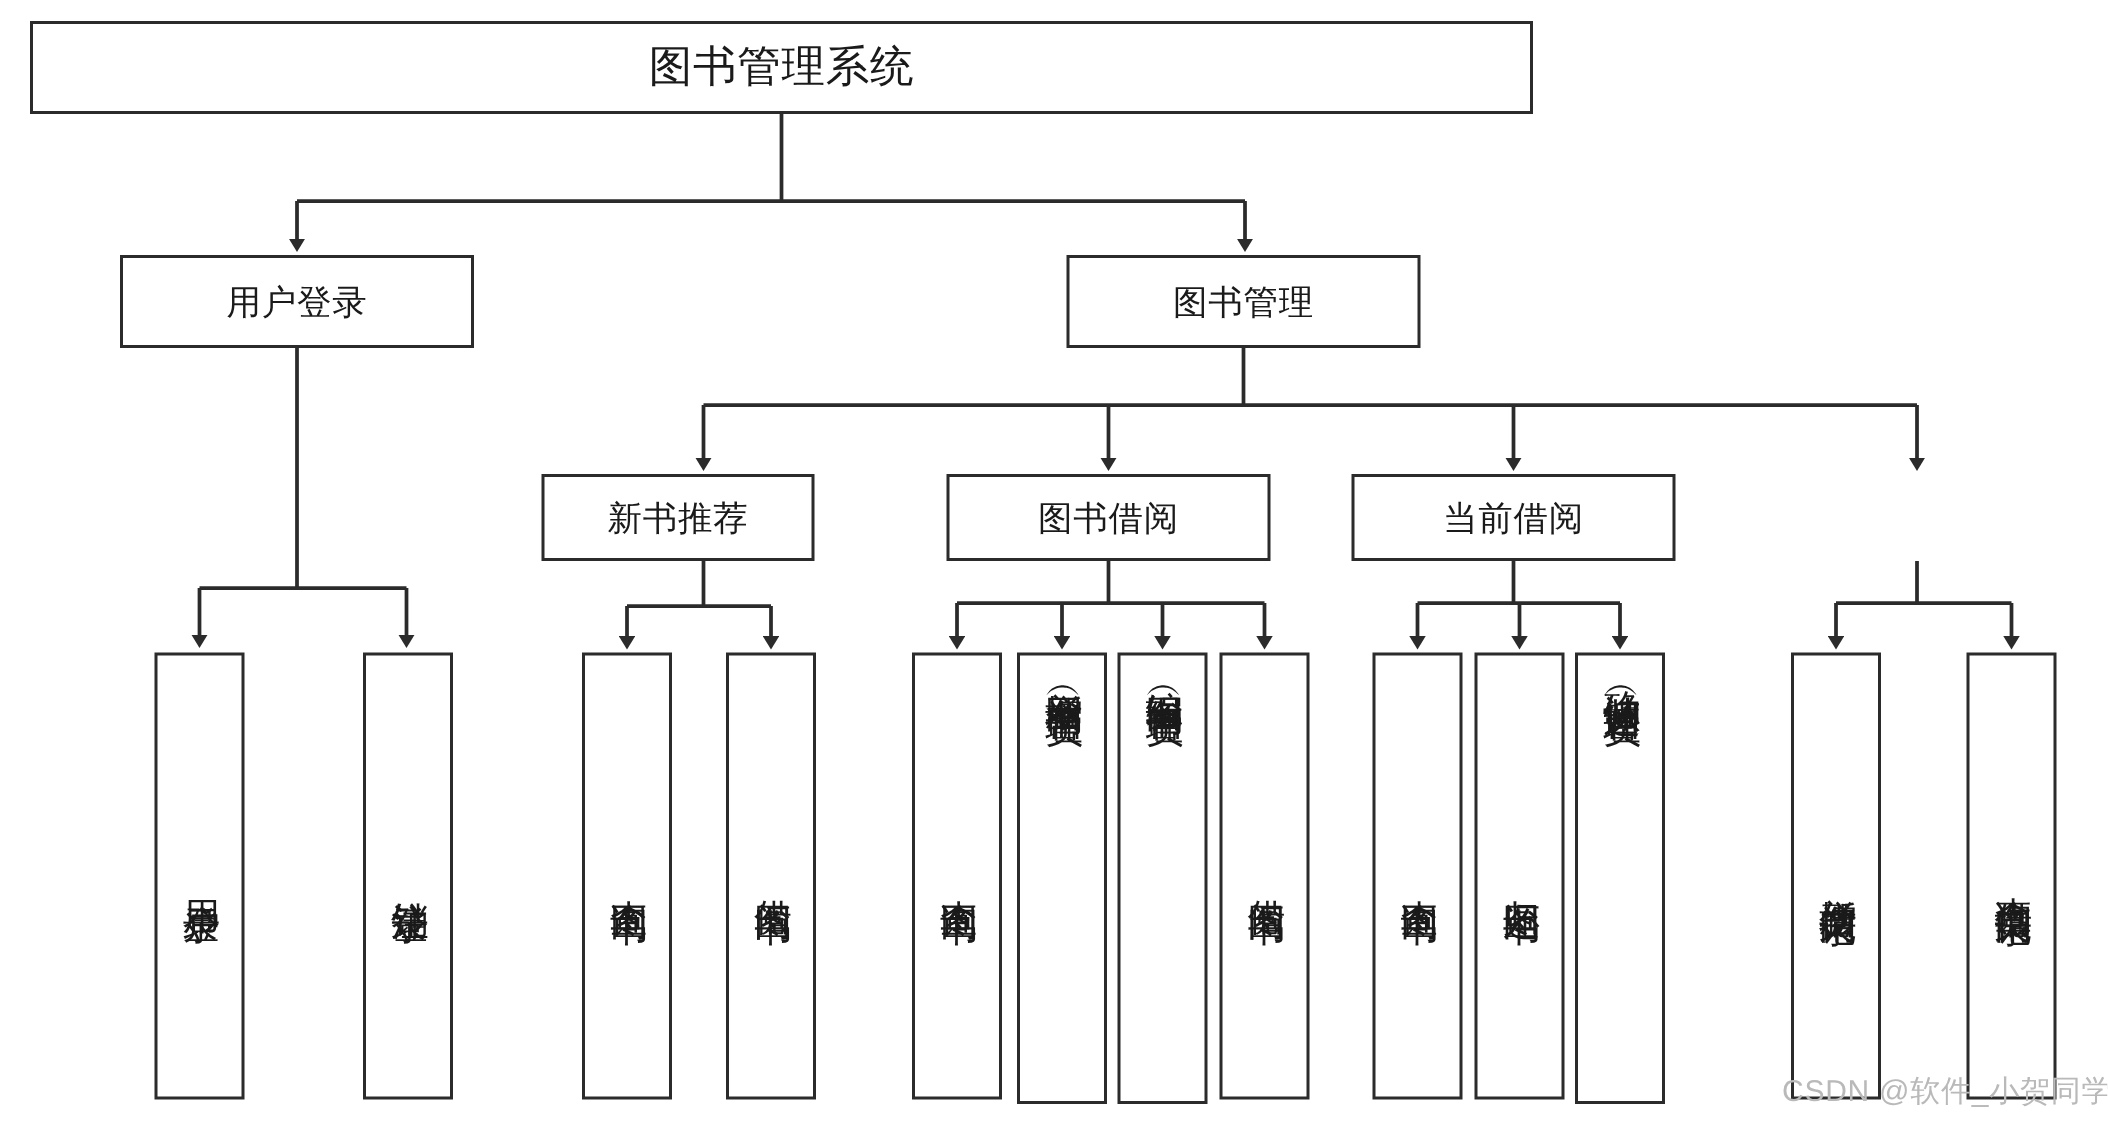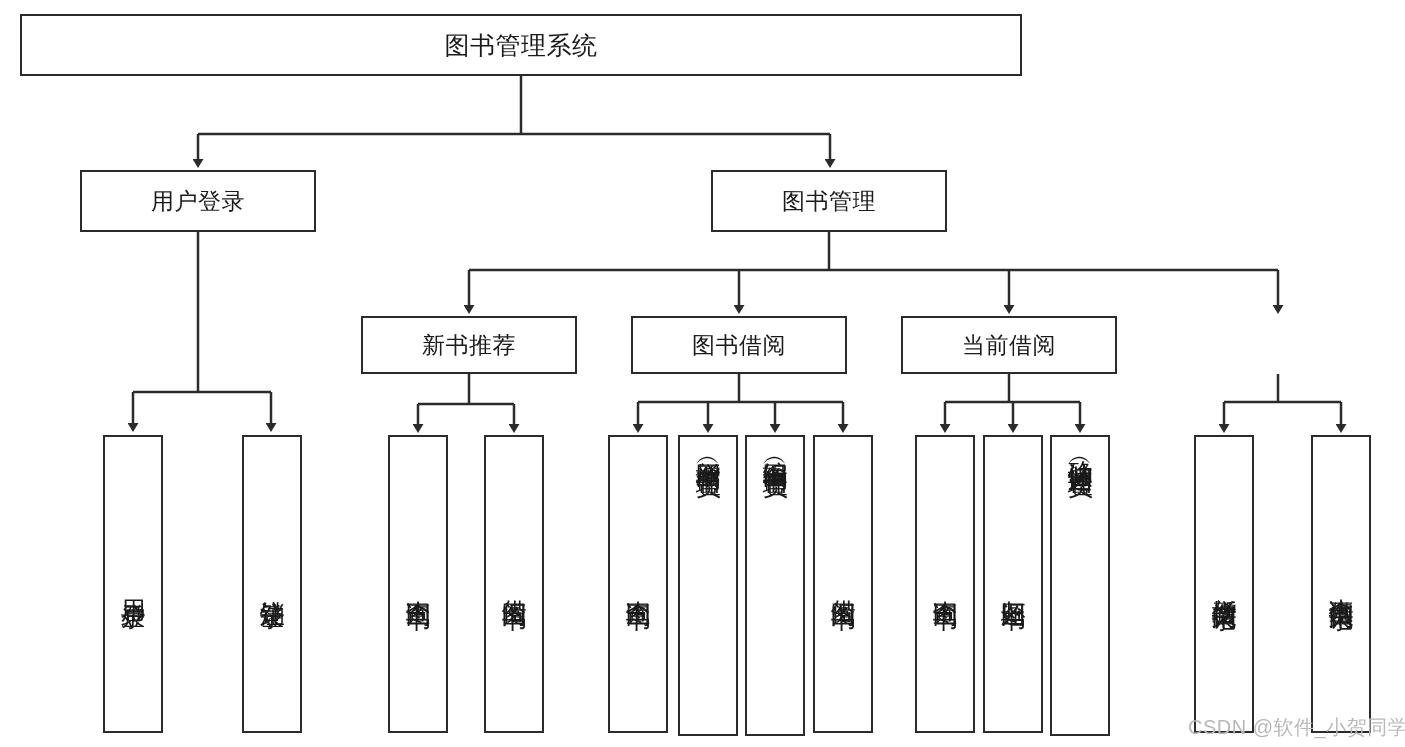--- a/index.html
+++ b/index.html
@@ -33,21 +33,21 @@
     align-items: center;
     justify-content: center;
     color: #1a1a1a;
   }
   .node-h {
     font-size: 23px;
     letter-spacing: 0.5px;
     white-space: nowrap;
   }
   .node-title {
-    font-size: 25px;
+    font-size: 29px;
   }
   .node-v {
     writing-mode: vertical-rl;
     text-orientation: upright;
     font-size: 25px;
     line-height: 1.18;
     letter-spacing: 2px;
     align-items: center;
     justify-content: center;
     padding: 4px 0;
@@ -126,21 +126,21 @@
     <span>图书管理系统</span>
   </div>
 
   <div class="node node-h" style="left:80px; top:170px; width:236px; height:62px;">
     <span>用户登录</span>
   </div>
   <div class="node node-h" style="left:711px; top:170px; width:236px; height:62px;">
     <span>图书管理</span>
   </div>
 
-  <div class="node node-h" style="left:361px; top:316px; width:216px; height:58px;justify-content:center;">
+  <div class="node node-h" style="left:361px; top:316px; width:182px; height:58px;justify-content:center;">
     <span>新书推荐</span>
   </div>
   <div class="node node-h" style="left:631px; top:316px; width:216px; height:58px;">
     <span>图书借阅</span>
   </div>
   <div class="node node-h" style="left:901px; top:316px; width:216px; height:58px;">
     <span>当前借阅</span>
   </div>
 
   <div class="node node-v" style="left:103px; top:435px; width:60px; height:298px;">

